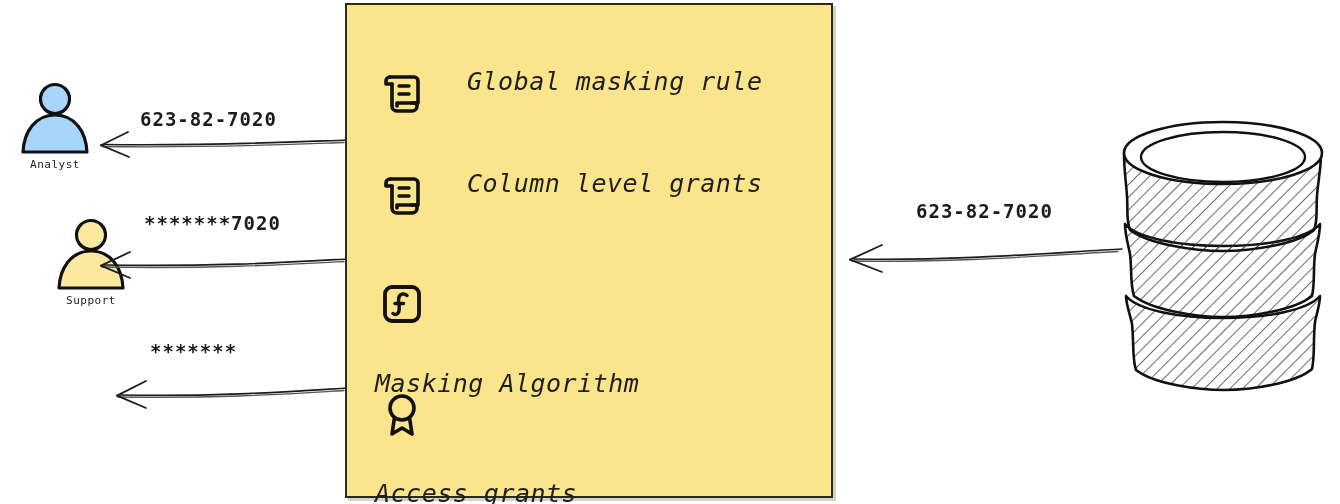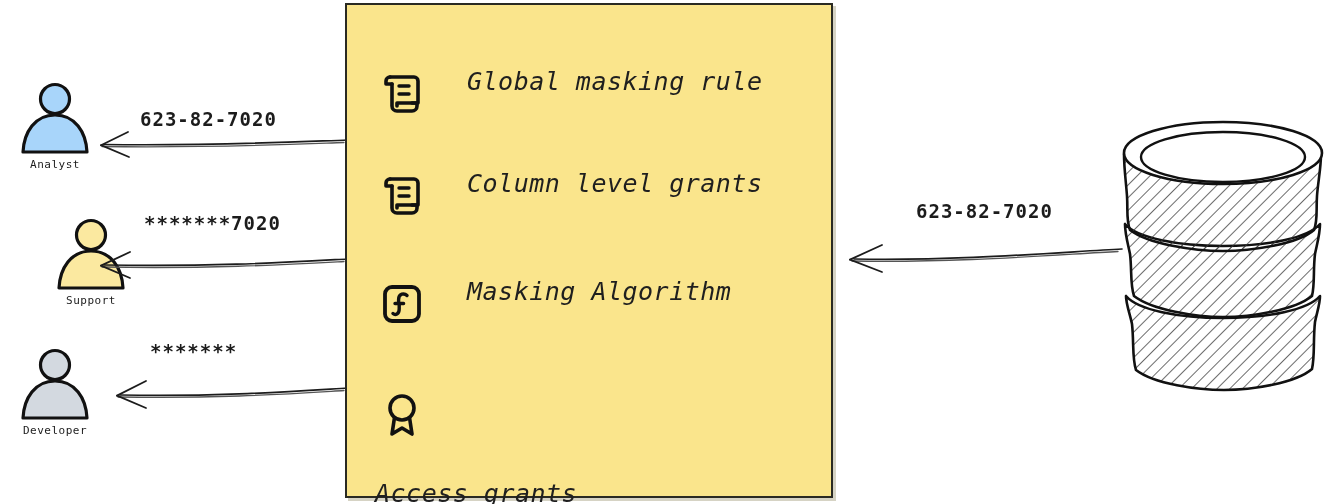--- a/index.html
+++ b/index.html
@@ -131,27 +131,20 @@
   <div class="arrow-wrap" style="left:92px; top:248px; width:258px; height:34px;">
     <svg width="258" height="34" viewBox="0 0 258 34">
       <path d="M256 11 C200 14 120 19 12 17" fill="none" stroke="#1c1c1c" stroke-width="1.7" stroke-linecap="round"></path>
       <path d="M252 13.5 C196 16.5 118 21 10 19" fill="none" stroke="#555" stroke-width="1.3" stroke-linecap="round"></path>
       <path d="M38 4 L9 17.6" fill="none" stroke="#1c1c1c" stroke-width="1.8" stroke-linecap="round"></path>
       <path d="M9 17.6 L38 30" fill="none" stroke="#1c1c1c" stroke-width="1.8" stroke-linecap="round"></path>
     </svg>
   </div>
   <div class="arrow-label" style="left:144px; top:212px;">*******7020</div>
 
-  <div class="actor" style="left:0px; top:348px;">
-    <svg class="actor-figure" viewBox="0 0 80 78">
-      <circle cx="40" cy="17" r="14.5" fill="#D3D9E0" stroke="#111" stroke-width="3.2"></circle>
-      <path d="M40 33 C20 33 9 50 8 70 L72 70 C71 50 60 33 40 33 Z" fill="#D3D9E0" stroke="#111" stroke-width="3.2" stroke-linejoin="round"></path>
-    </svg>
-    <div class="actor-label">Developer</div>
-  </div>
 
   <div class="arrow-wrap" style="left:108px; top:378px; width:242px; height:34px;">
     <svg width="242" height="34" viewBox="0 0 242 34">
       <path d="M240 10 C190 13 110 19 12 17" fill="none" stroke="#1c1c1c" stroke-width="1.7" stroke-linecap="round"></path>
       <path d="M236 12.5 C186 15.5 108 21 10 19" fill="none" stroke="#555" stroke-width="1.3" stroke-linecap="round"></path>
       <path d="M38 3 L9 17.6" fill="none" stroke="#1c1c1c" stroke-width="1.8" stroke-linecap="round"></path>
       <path d="M9 17.6 L38 30" fill="none" stroke="#1c1c1c" stroke-width="1.8" stroke-linecap="round"></path>
     </svg>
   </div>
   <div class="arrow-label" style="left:150px; top:340px;">*******</div>
@@ -177,21 +170,21 @@
           <path d="M13 8 h24 a4 4 0 0 1 4 4 v22 h-6" fill="none" stroke="#111" stroke-width="3.6" stroke-linejoin="round" stroke-linecap="round"></path>
           <path d="M13 8 a4 4 0 0 0 -4 4 v3 h6" fill="none" stroke="#111" stroke-width="3.6" stroke-linejoin="round" stroke-linecap="round"></path>
           <path d="M15 15 v22 a5 5 0 0 0 5 5 h15 a5 5 0 0 0 5 -5 v-3 h-20 v3" fill="none" stroke="#111" stroke-width="3.6" stroke-linejoin="round" stroke-linecap="round"></path>
           <line x1="22" y1="17" x2="32" y2="17" stroke="#111" stroke-width="3.4" stroke-linecap="round"></line>
           <line x1="22" y1="25" x2="32" y2="25" stroke="#111" stroke-width="3.4" stroke-linecap="round"></line>
         </svg>
       </span>
       <span class="policy-text">Column level grants</span>
     </div>
 
-    <div class="policy-row" style="top:272px;">
+    <div class="policy-row" style="top:272px;flex-direction:column;">
       <span class="policy-icon">
         <svg width="50" height="50" viewBox="0 0 50 50">
           <rect x="8" y="8" width="34" height="34" rx="7" ry="7" fill="none" stroke="#111" stroke-width="3.8"></rect>
           <path d="M30 16.5 c-2.6 -2.6 -8.4 -2.2 -8.4 4 v4 m-3.6 0 h8.6 m-4.4 0 v5.4 c0 5.6 -4 6.6 -6.2 4.6" fill="none" stroke="#111" stroke-width="3.4" stroke-linecap="round" stroke-linejoin="round"></path>
         </svg>
       </span>
       <span class="policy-text">Masking Algorithm</span>
     </div>
 
     <div class="policy-row" style="top:382px;flex-direction:column;">

